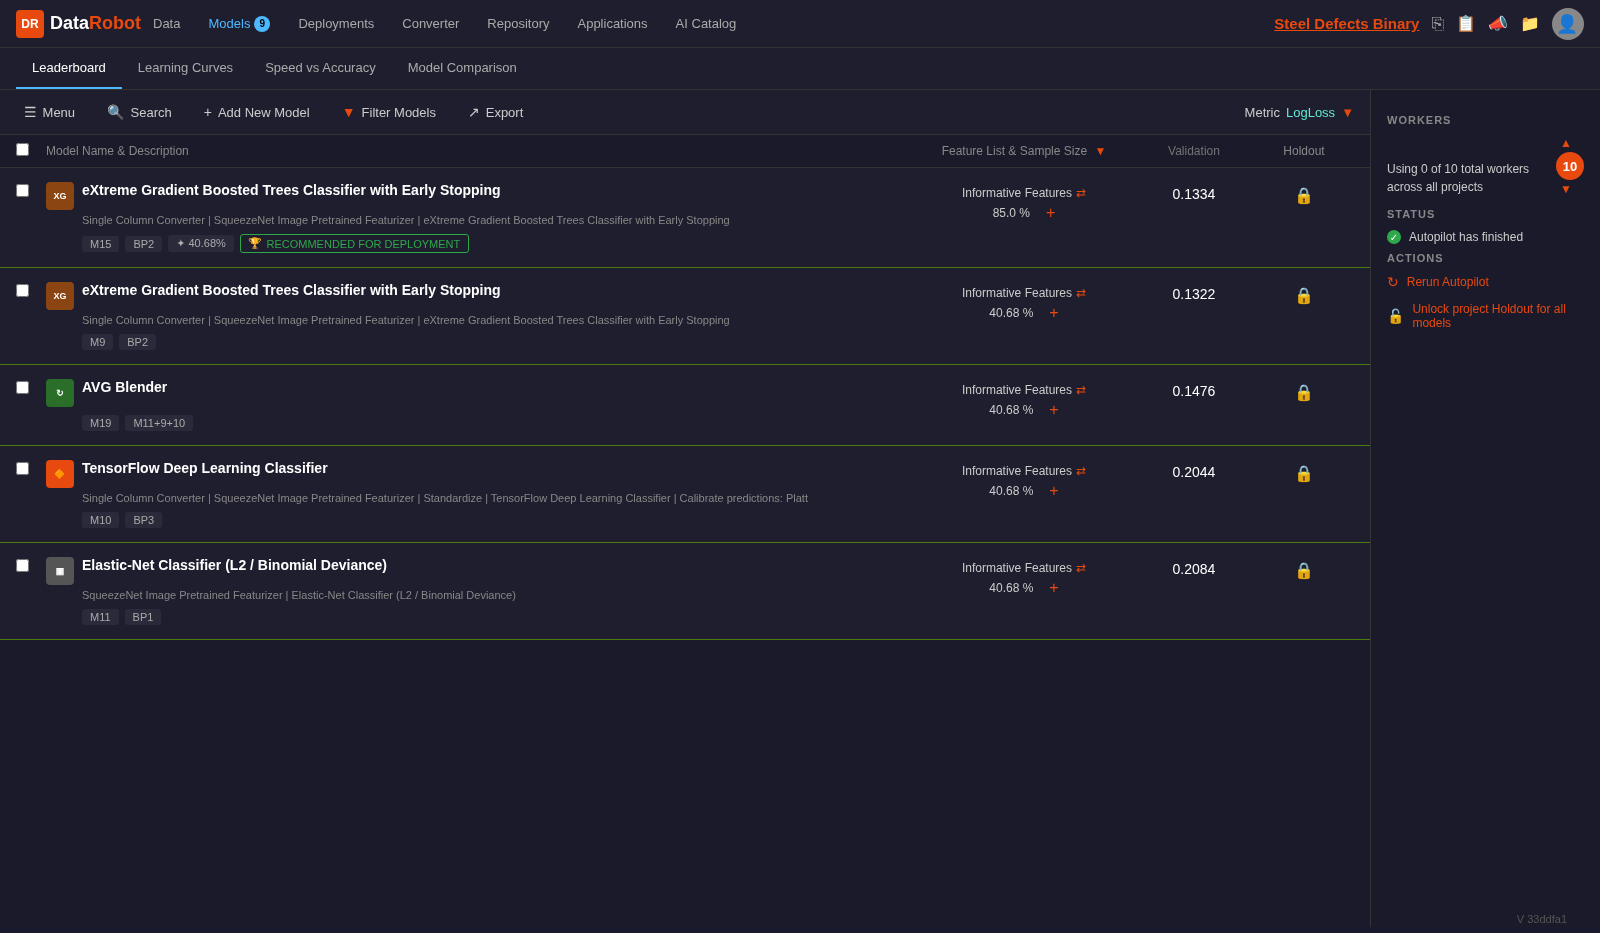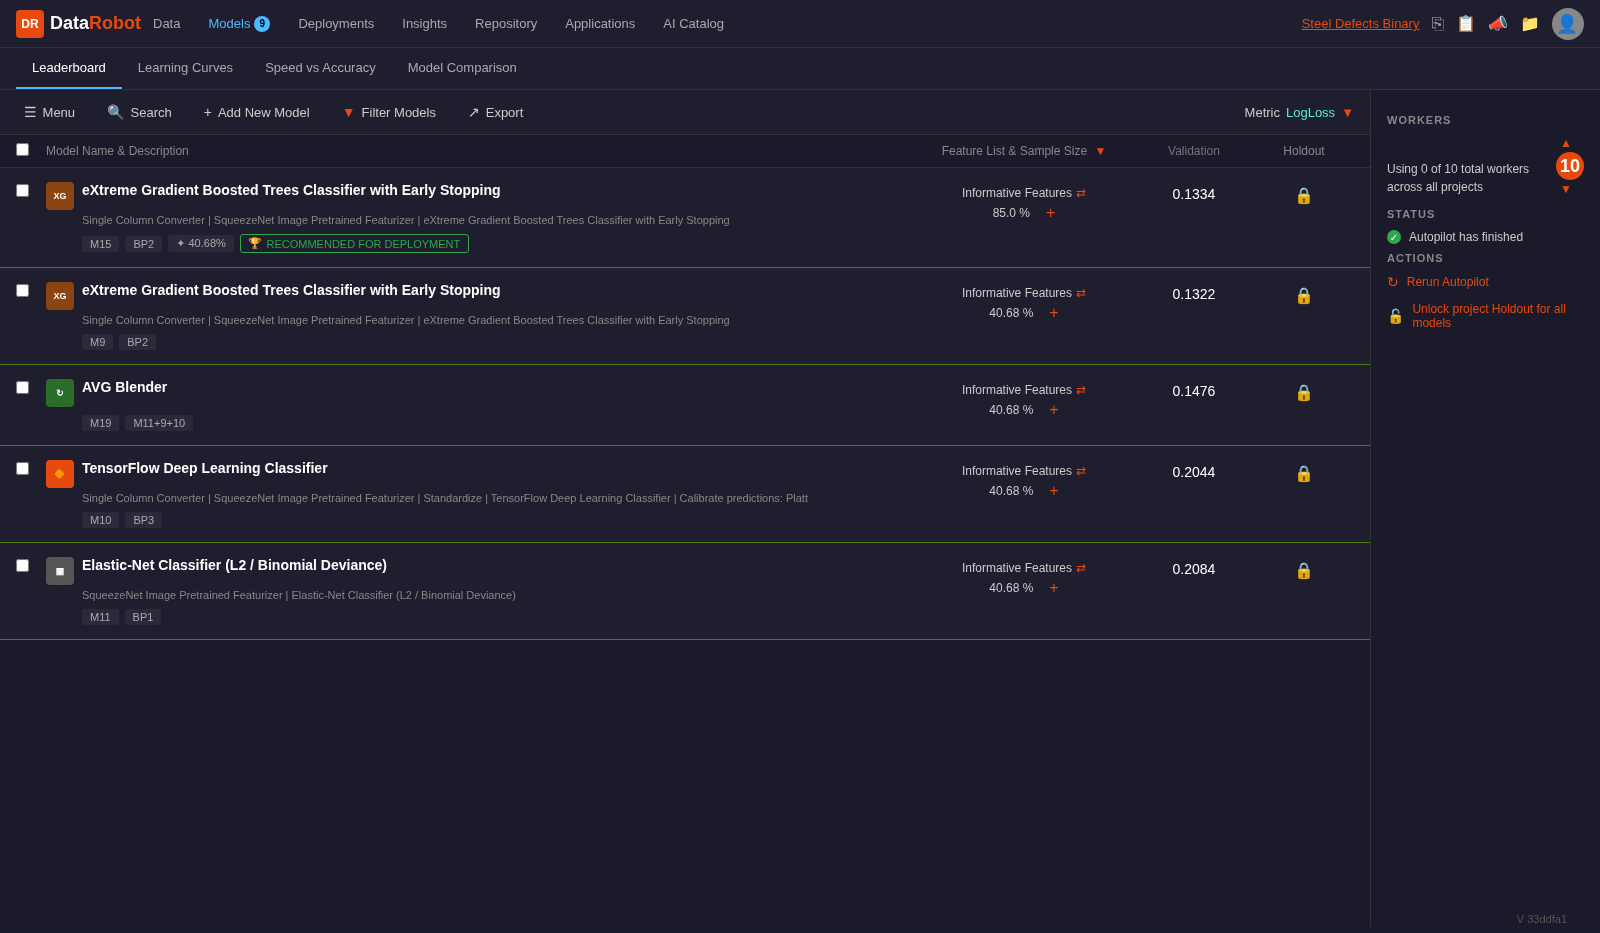--- a/index.html
+++ b/index.html
@@ -28,21 +28,21 @@
     .nav-item {
       color: #aaa; padding: 6px 12px; cursor: pointer; border-radius: 4px; font-size: 13px;
       display: flex; align-items: center; gap: 4px;
     }
     .nav-item.active { color: #4db8ff; }
     .nav-badge {
       background: #4db8ff; color: #000; border-radius: 50%; width: 16px; height: 16px;
       display: inline-flex; align-items: center; justify-content: center; font-size: 10px; font-weight: bold;
     }
     .topnav-right { display: flex; align-items: center; gap: 12px; }
-    .project-name { color: #e8490f; font-size: 13px; cursor: pointer; text-decoration: underline; }
+    .project-name { color: #e8490f; font-size: 15px; cursor: pointer; text-decoration: underline; font-weight: bold; }
     .topnav-icon { color: #aaa; cursor: pointer; font-size: 16px; }
     .avatar { width: 32px; height: 32px; border-radius: 50%; background: #888; overflow: hidden; display: flex; align-items: center; justify-content: center; }
 
     
     .subtabs {
       background: #1e1e2e;
       display: flex;
       gap: 0;
       padding: 0 16px;
       border-bottom: 1px solid #333;
@@ -160,21 +160,21 @@
       color: #888; font-size: 11px; font-weight: 600; letter-spacing: 1px;
       text-transform: uppercase; margin-bottom: 10px; margin-top: 8px;
     }
     .workers-info {
       display: flex; align-items: flex-end; justify-content: space-between;
       margin-bottom: 12px;
     }
     .workers-text { color: #ccc; font-size: 12px; line-height: 1.5; flex: 1; }
     .workers-badge {
       background: #e8490f; color: white; border-radius: 50%; width: 28px; height: 28px;
-      display: flex; align-items: center; justify-content: center; font-weight: bold; font-size: 18px;
+      display: flex; align-items: center; justify-content: center; font-weight: bold; font-size: 13px;
       margin-left: 8px; flex-shrink: 0;
     }
     .chev { color: #e8490f; font-size: 12px; cursor: pointer; }
     .status-item {
       display: flex; align-items: center; gap: 8px; margin-bottom: 8px; color: #ccc; font-size: 12px;
     }
     .status-dot { width: 14px; height: 14px; border-radius: 50%; display: flex; align-items: center; justify-content: center; }
     .status-dot.success { background: #2ea84a; color: white; font-size: 10px; }
     .action-item {
       display: flex; align-items: center; gap: 8px; margin-bottom: 12px; color: #e8490f; font-size: 12px; cursor: pointer;
@@ -198,21 +198,21 @@
     <div class="logo-icon">DR</div>
     <span class="logo-text">Data<span>Robot</span></span>
   </div>
   <div class="nav-items">
     <div class="nav-item">Data</div>
     <div class="nav-item active">
       <span>Models</span>
       <span class="nav-badge">9</span>
     </div>
     <div class="nav-item">Deployments</div>
-    <div class="nav-item">Insights</div>
+    <div class="nav-item">Converter</div>
     <div class="nav-item">Repository</div>
     <div class="nav-item">Applications</div>
     <div class="nav-item">AI Catalog</div>
   </div>
   <div class="topnav-right">
     <span class="project-name">Steel Defects Binary</span>
     <span class="topnav-icon">⎘</span>
     <span class="topnav-icon">📋</span>
     <span class="topnav-icon">📣</span>
     <span class="topnav-icon">📁</span>

